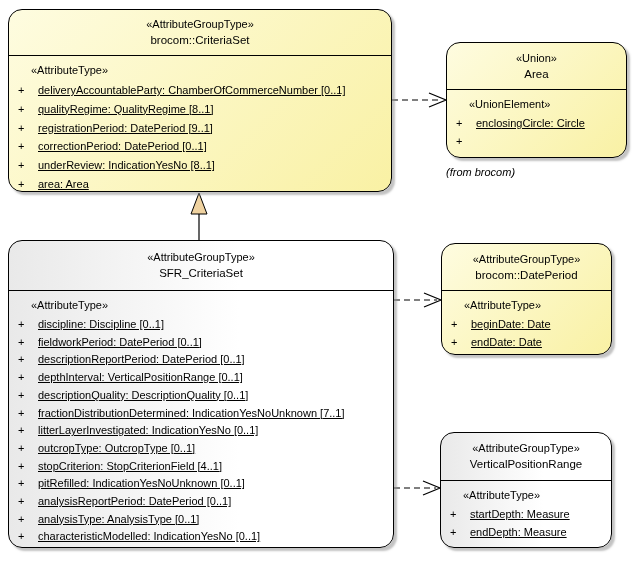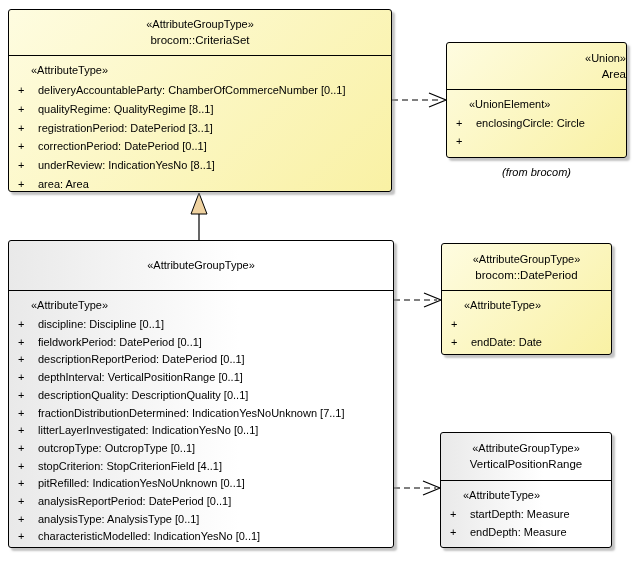--- a/index.html
+++ b/index.html
@@ -11,67 +11,66 @@
     color:#000;
     overflow:hidden;
   }
   .connectors {
     position:absolute; left:0; top:0; width:640px; height:563px;
     pointer-events:none;
   }
   .uml-box {
     position:absolute;
     border:1px solid var(--border, #000);
-    border-radius:3px;
+    border-radius:14px;
     box-shadow:3px 3px 2px rgba(145,145,145,0.55);
   }
   .yellow {
     background:linear-gradient(135deg, var(--yellow-top, #fefce0) 0%, var(--yellow-bottom, #f9f1a4) 100%);
   }
   .white {
     background:linear-gradient(90deg, var(--gray-left, #e9e9e9) 0%, var(--white-right, #ffffff) 60%);
   }
   .hdr {
     display:flex; flex-direction:column; justify-content:center;
     text-align:center;
     border-bottom:1px solid var(--border, #000);
     gap:2px;
   }
   .stereo  { font-size:11px; line-height:13px; }
   .cls-name{ font-size:11.5px; line-height:14px; font-weight:normal; }
   .bd { padding:6px 4px 0 7px; }
   .section { padding-left:15px; font-size:11px; line-height:17px; margin-bottom:2px; white-space:nowrap; }
   .attr-row { display:flex; font-size:11px; white-space:nowrap; }
   .vis   { flex:none; width:22px; padding-left:2px; }
-  .atext { flex:1; overflow:hidden; }
+  .atext { flex:1; overflow:hidden;text-decoration:underline; }
 
   
   #box-criteriaset { left:8px;   top:9px;   width:384px; height:183px; }
   #box-criteriaset .hdr { height:46px; }
   #box-criteriaset .attr-row { line-height:18.8px; }
 
   #box-area { left:446px; top:42px;  width:181px; height:116px; }
-  #box-area .hdr { height:47px;align-items:flex-end; }
+  #box-area .hdr { height:47px; }
   #box-area .attr-row { line-height:17.6px; }
 
   #box-sfr { left:8px;   top:240px; width:386px; height:308px; }
   #box-sfr .hdr { height:50px; }
   #box-sfr .attr-row { line-height:17.7px; }
 
   #box-dateperiod { left:441px; top:243px; width:171px; height:112px; }
   #box-dateperiod .hdr { height:47px; }
   #box-dateperiod .attr-row { line-height:17.6px; }
 
   #box-vpr { left:440px; top:432px; width:172px; height:116px; }
   #box-vpr .hdr { height:48px; }
   #box-vpr .attr-row { line-height:17.8px; }
 
   .from-note {
     position:absolute; left:446px; top:166px; width:181px;
-    text-align:center;
     font-size:11px; font-style:italic;
   }
 
   .conn-line { stroke:var(--border, #000); stroke-width:1.2; fill:none; }
   .conn-dash { stroke-dasharray:6 4; }
   .gen-tri   { fill:var(--triangle-fill, #efd2a0); stroke:var(--border, #000); stroke-width:1; }
 </style>
 </head>
 <body>
 
@@ -108,21 +107,21 @@
     <div class="attr-row">
       <span class="vis">+</span>
       <span class="atext">deliveryAccountableParty: ChamberOfCommerceNumber [0..1]</span>
     </div>
     <div class="attr-row">
       <span class="vis">+</span>
       <span class="atext">qualityRegime: QualityRegime [8..1]</span>
     </div>
     <div class="attr-row">
       <span class="vis">+</span>
-      <span class="atext">registrationPeriod: DatePeriod [3..1]</span>
+      <span class="atext">registrationPeriod: DatePeriod [9..1]</span>
     </div>
     <div class="attr-row">
       <span class="vis">+</span>
       <span class="atext">correctionPeriod: DatePeriod [0..1]</span>
     </div>
     <div class="attr-row">
       <span class="vis">+</span>
       <span class="atext">underReview: IndicationYesNo [8..1]</span>
     </div>
     <div class="attr-row">
@@ -147,20 +146,21 @@
       <span class="vis">+</span>
     </div>
   </div>
 </section>
 
 <div class="from-note">(from brocom)</div>
 
 <section class="uml-box white" id="box-sfr">
   <header class="hdr">
     <div class="stereo">«AttributeGroupType»</div>
+    <div class="cls-name">SFR_CriteriaSet</div>
   </header>
   <div class="bd">
     <div class="section">«AttributeType»</div>
     <div class="attr-row">
       <span class="vis">+</span>
       <span class="atext">discipline: Discipline [0..1]</span>
     </div>
     <div class="attr-row">
       <span class="vis">+</span>
       <span class="atext">fieldworkPeriod: DatePeriod [0..1]</span>
@@ -214,20 +214,21 @@
 
 <section class="uml-box yellow" id="box-dateperiod">
   <header class="hdr">
     <div class="stereo">«AttributeGroupType»</div>
     <div class="cls-name">brocom::DatePeriod</div>
   </header>
   <div class="bd">
     <div class="section">«AttributeType»</div>
     <div class="attr-row">
       <span class="vis">+</span>
+      <span class="atext">beginDate: Date</span>
     </div>
     <div class="attr-row">
       <span class="vis">+</span>
       <span class="atext">endDate: Date</span>
     </div>
   </div>
 </section>
 
 <section class="uml-box white" id="box-vpr">
   <header class="hdr">

